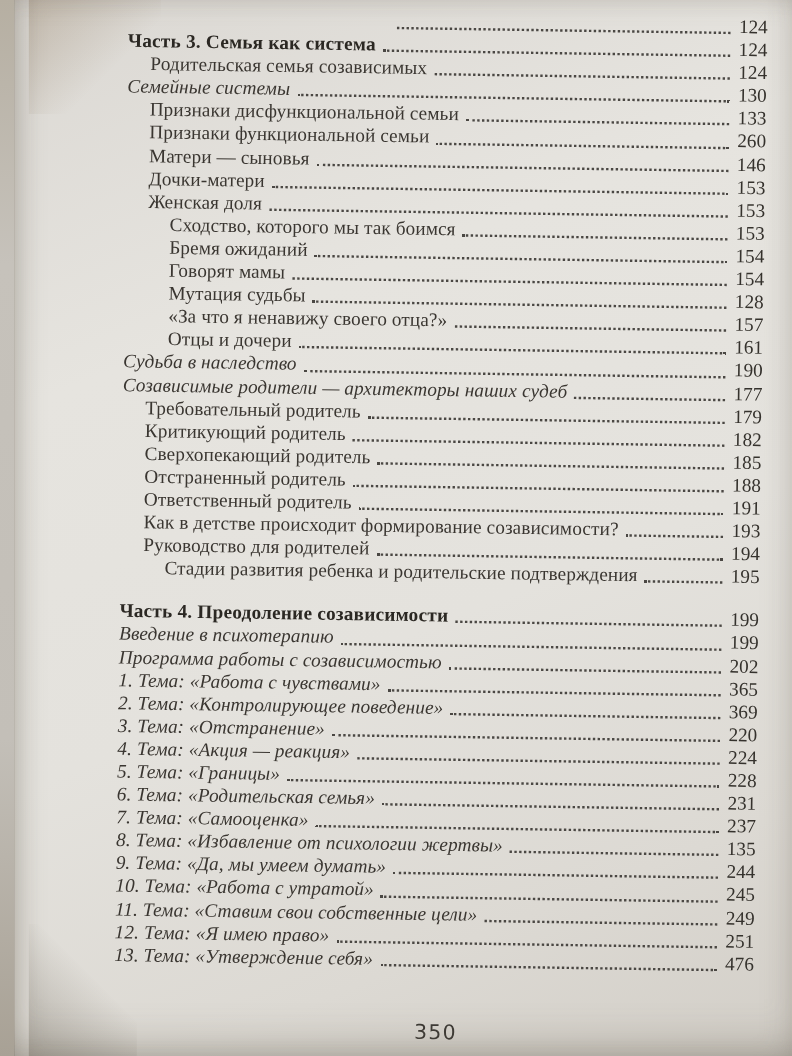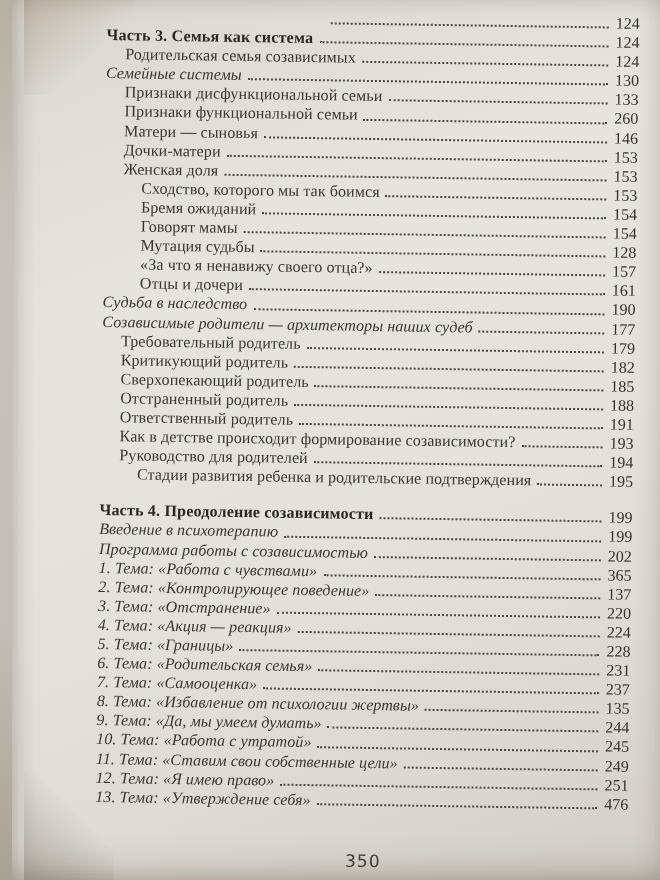--- a/index.html
+++ b/index.html
@@ -194,21 +194,21 @@
             <span class="p">202</span>
           </div>
           <div class="row ind0 i">
             <span class="t">1. Тема: «Работа с чувствами»</span>
             <span class="leader"></span>
             <span class="p">365</span>
           </div>
           <div class="row ind0 i">
             <span class="t">2. Тема: «Контролирующее поведение»</span>
             <span class="leader"></span>
-            <span class="p">137</span>
+            <span class="p">369</span>
           </div>
           <div class="row ind0 i">
             <span class="t">3. Тема: «Отстранение»</span>
             <span class="leader"></span>
             <span class="p">220</span>
           </div>
           <div class="row ind0 i">
             <span class="t">4. Тема: «Акция — реакция»</span>
             <span class="leader"></span>
             <span class="p">224</span>

